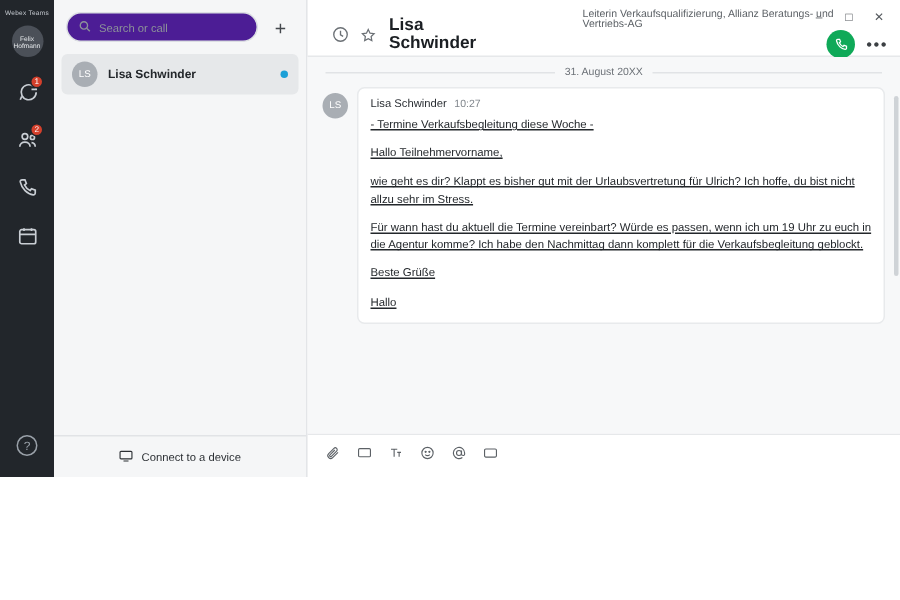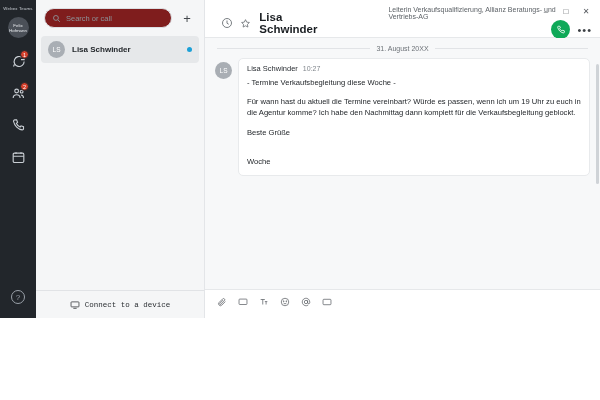--- a/index.html
+++ b/index.html
@@ -103,21 +103,21 @@
   }
   .search-row {
     display: flex;
     align-items: center;
     padding: 8px 8px 6px 8px;
     gap: 6px;
   }
   .search-box {
     flex: 1 1 auto;
     height: 20px;
-    background: #7f1d1d;
+    background: #4c1d95;
     border: 1px solid #dcdfe3;
     border-radius: 10px;
     display: flex;
     align-items: center;
     padding: 0 7px;
     gap: 5px;
   }
   .search-box .ph {
     font-size: 7.5px;
     color: #8d9399;
@@ -170,21 +170,20 @@
     height: 28px;
     display: flex;
     align-items: center;
     justify-content: center;
     gap: 5px;
     cursor: pointer;
   }
   .connect-bar .lbl {
     font-size: 7.5px;
     color: #2b2f33;
-    font-family: Liberation Mono, monospace;
   }
 
   
   .conversation {
     flex: 1 1 auto;
     display: flex;
     flex-direction: column;
     background: #ffffff;
     min-width: 0;
   }
@@ -307,22 +306,23 @@
     gap: 5px;
     margin-bottom: 4px;
   }
   .meta .who { font-size: 7.5px; color: #2a2e33; }
   .meta .when { font-size: 7px; color: #80868c; }
   .bubble p {
     margin: 0 0 8px 0;
     font-size: 7.6px;
     line-height: 1.48;
     color: #23272b;
-  }
-  .bubble p.tight { margin-bottom: 18px; }
+    text-decoration: underline;
+  }
+  .bubble p.tight { margin-bottom: 8px; }
   .bubble p:last-child { margin-bottom: 0; }
 
   .composer {
     border-top: 1px solid #e6e8ea;
     background: #ffffff;
     padding: 5px 10px 6px 10px;
   }
   .composer-icons {
     display: flex;
     align-items: center;
@@ -483,23 +483,25 @@
         </div>
 
         <div class="bubble-row">
           <div class="msg-avatar">LS</div>
           <div class="bubble">
             <div class="meta">
               <span class="who">Lisa Schwinder</span>
               <span class="when">10:27</span>
             </div>
             <p>- Termine Verkaufsbegleitung diese Woche -</p>
+            <p>Hallo Teilnehmervorname,</p>
+            <p>wie geht es dir? Klappt es bisher gut mit der Urlaubsvertretung für Ulrich? Ich hoffe, du bist nicht allzu sehr im Stress.</p>
             <p>Für wann hast du aktuell die Termine vereinbart? Würde es passen, wenn ich um 19 Uhr zu euch in die Agentur komme? Ich habe den Nachmittag dann komplett für die Verkaufsbegleitung geblockt.</p>
             <p class="tight">Beste Grüße</p>
-            <p>Woche</p>
+            <p>Hallo</p>
           </div>
         </div>
 
         <div class="scrollbar"></div>
       </div>
 
       <div class="composer">
         <div class="composer-icons">
           <span class="ci">
             <svg width="10" height="10" viewBox="0 0 24 24" fill="none" stroke="#5c6166" stroke-width="1.8">

